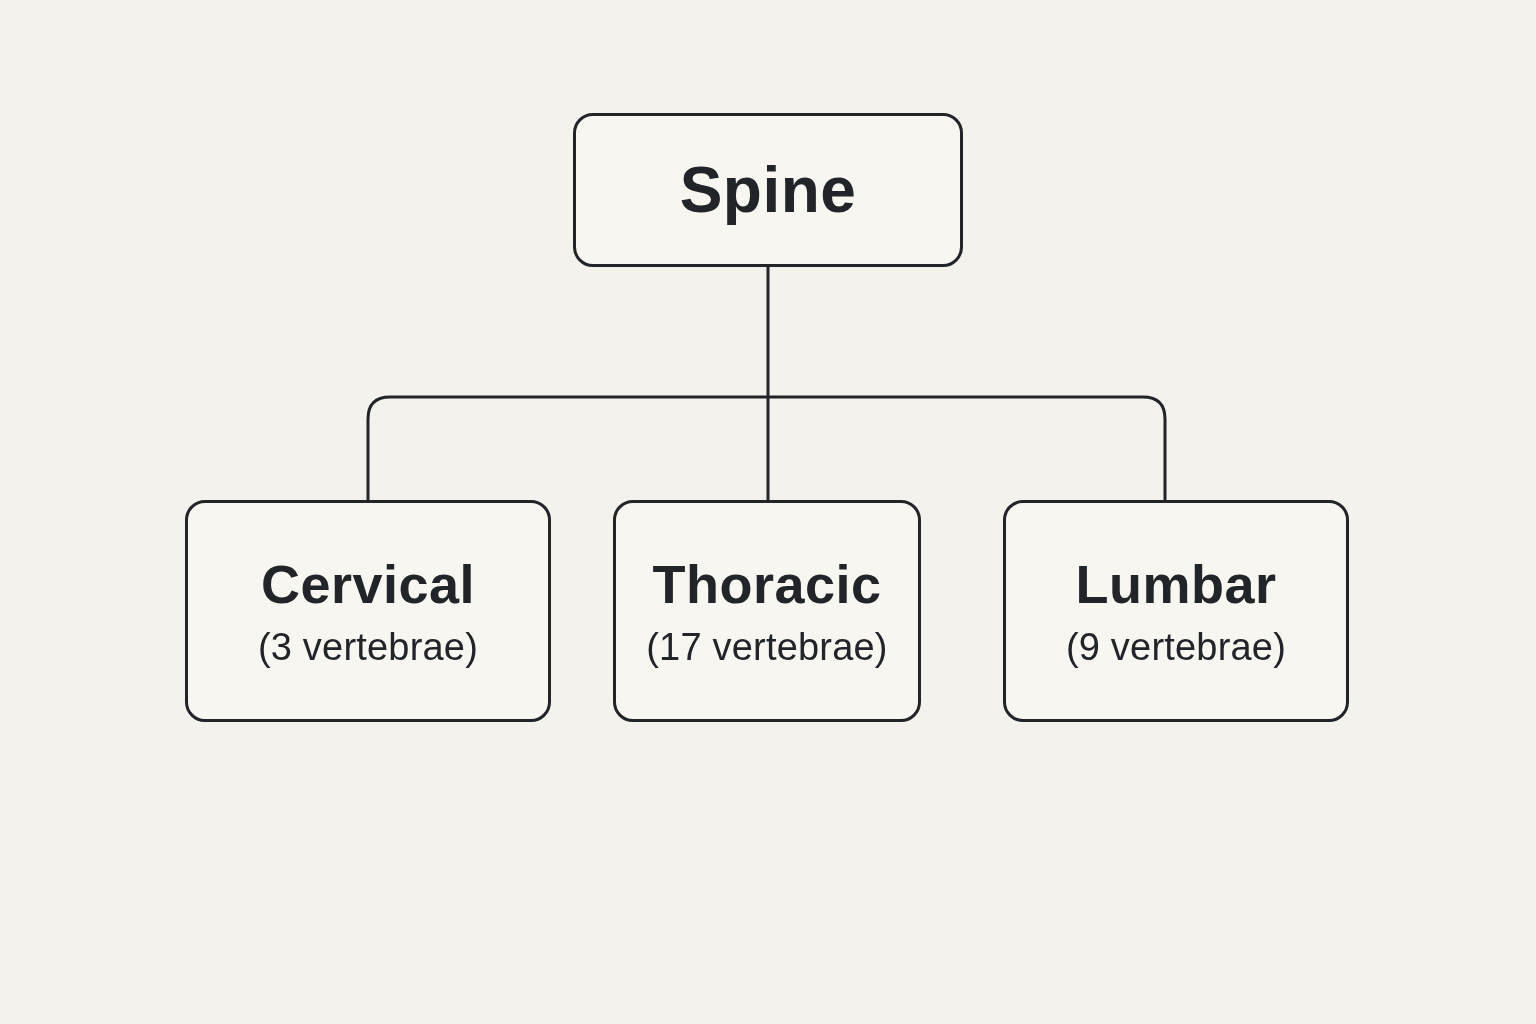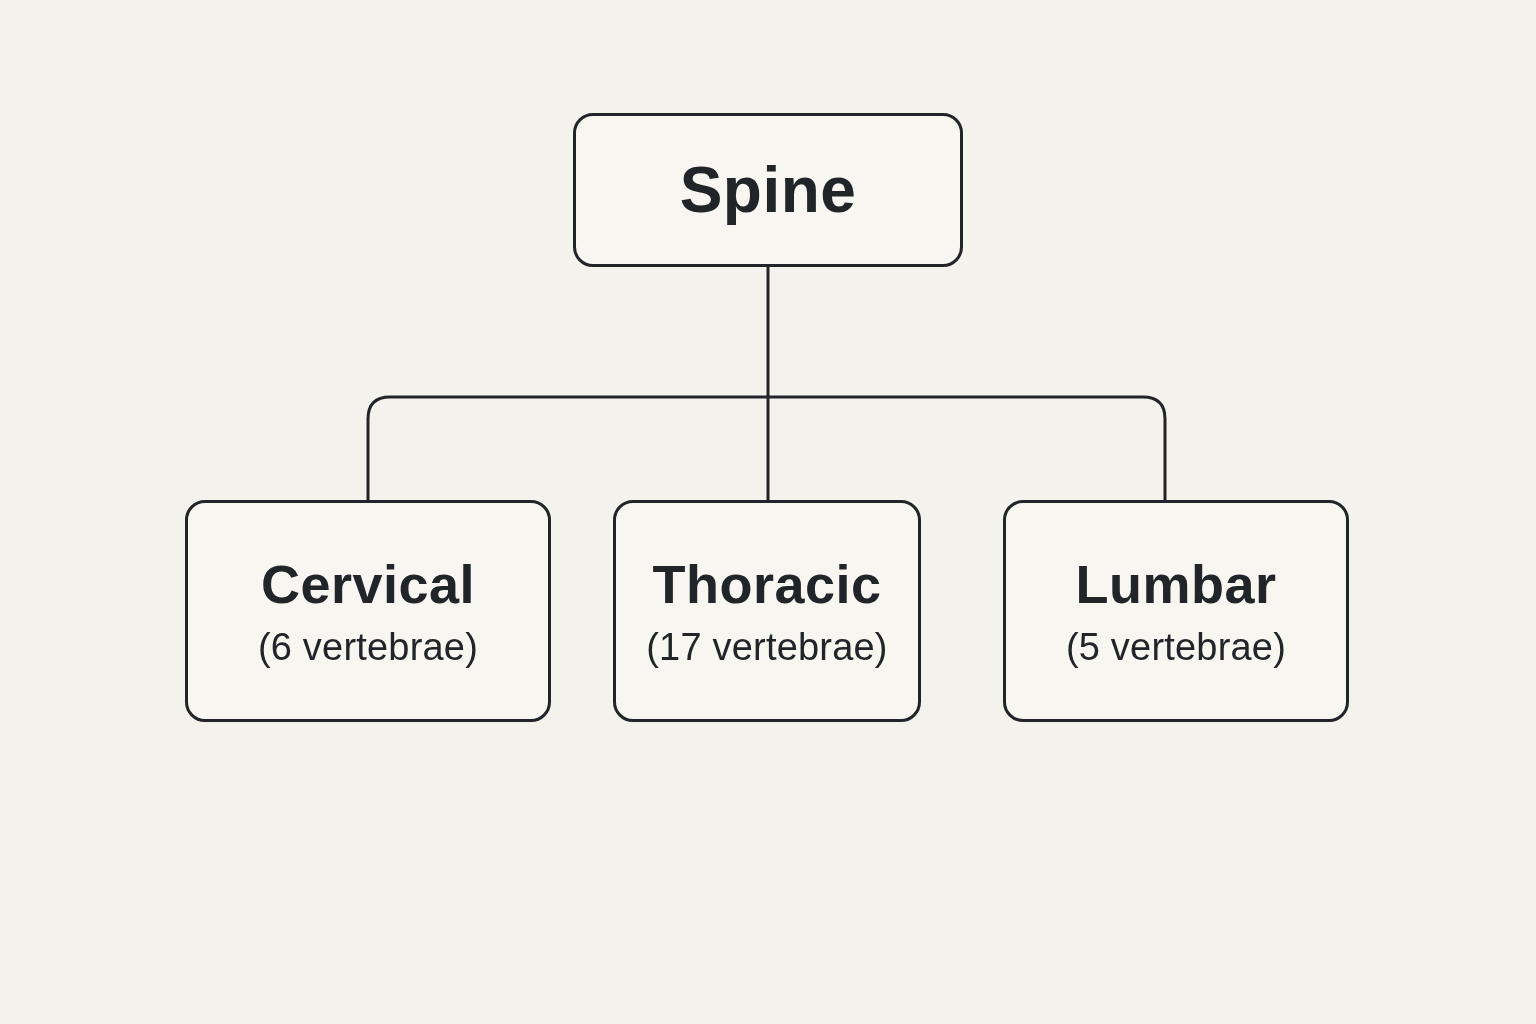--- a/index.html
+++ b/index.html
@@ -78,26 +78,26 @@
 
     <path d="M 368 500 L 368 419 Q 368 397 390 397 L 1143 397 Q 1165 397 1165 419 L 1165 500" fill="none" stroke="var(--line)" stroke-width="3"></path>
   </svg>
 
   <div class="node node-root">
     <div class="node-label">Spine</div>
   </div>
 
   <div class="node node-child node-cervical">
     <div class="node-label">Cervical</div>
-    <div class="node-sublabel">(6 vertebrae)</div>
+    <div class="node-sublabel">(3 vertebrae)</div>
   </div>
 
   <div class="node node-child node-thoracic">
     <div class="node-label">Thoracic</div>
     <div class="node-sublabel">(17 vertebrae)</div>
   </div>
 
   <div class="node node-child node-lumbar">
     <div class="node-label">Lumbar</div>
-    <div class="node-sublabel">(5 vertebrae)</div>
+    <div class="node-sublabel">(9 vertebrae)</div>
   </div>
 
 </div>
 
 </body></html>

